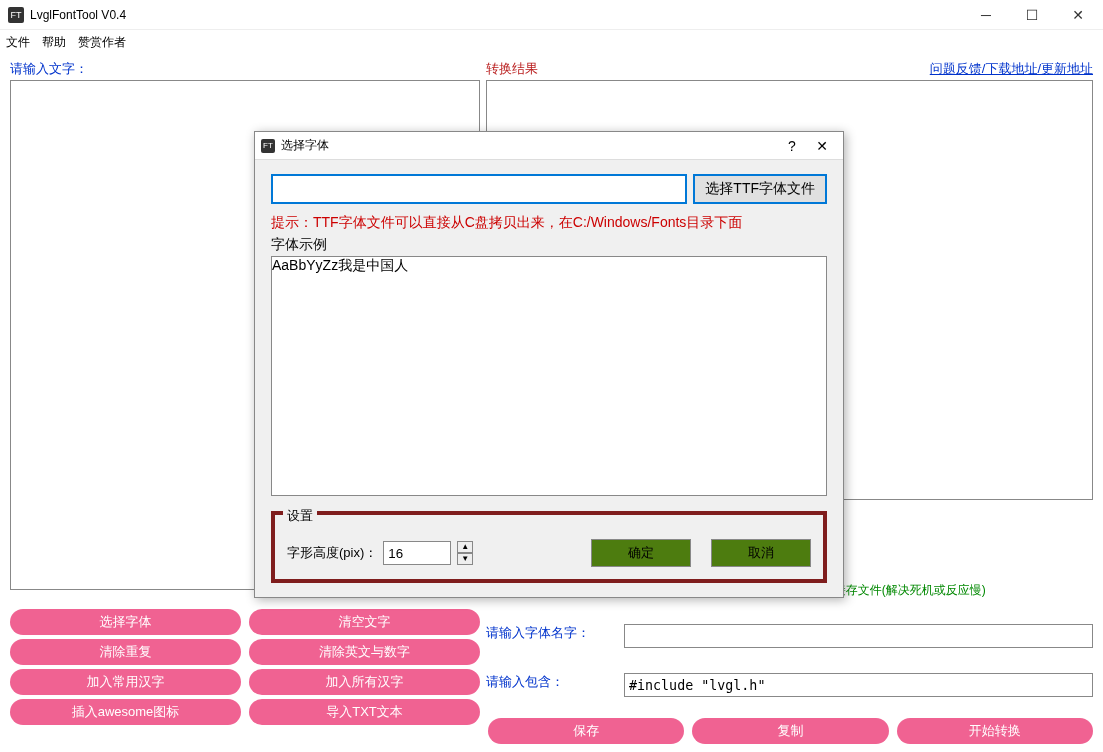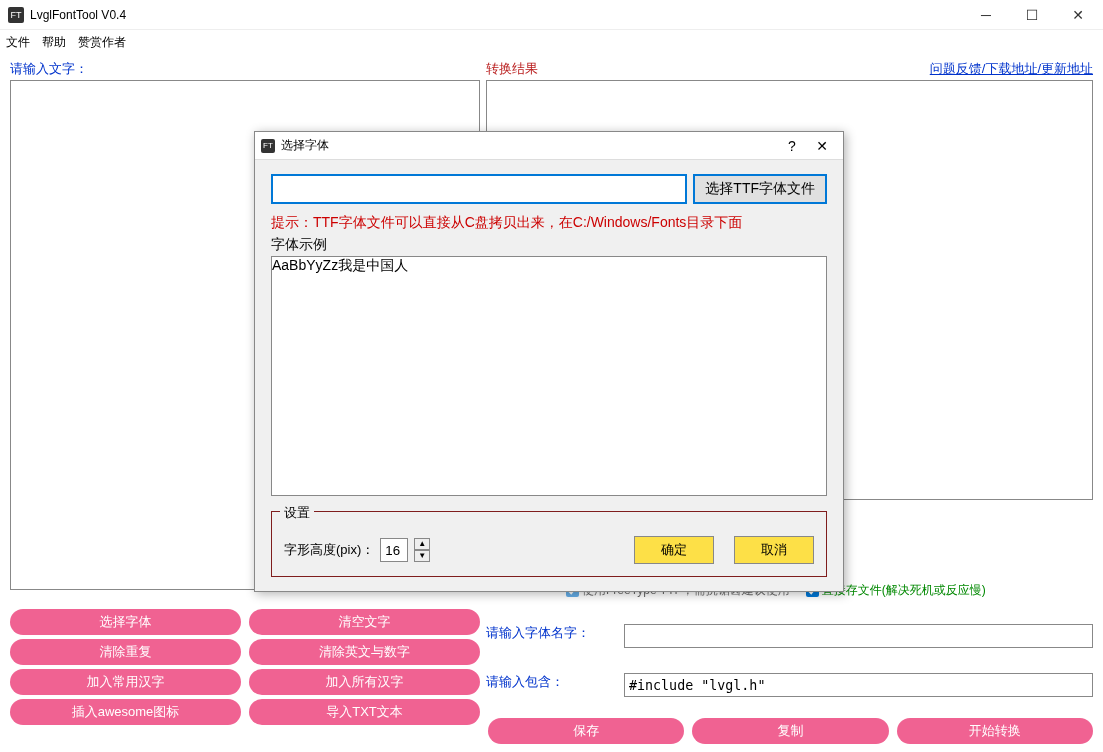--- a/index.html
+++ b/index.html
@@ -47,28 +47,28 @@
 .dlg-title .icon { width: 14px; height: 14px; background: #333; border-radius: 2px; margin-right: 6px; color: #fff; font-size: 8px; display: flex; align-items: center; justify-content: center; }
 .dlg-title .t { flex: 1; font-size: 12px; }
 .dlg-title .q, .dlg-title .x { width: 30px; text-align: center; cursor: pointer; font-size: 14px; }
 .dlg-body { padding: 14px 16px; }
 .dlg-inputrow { display: flex; gap: 6px; }
 .dlg-input { flex: 1; height: 30px; border: 2px solid #0078d7; padding: 0 4px; background: #fff; }
 .dlg-btn { height: 30px; padding: 0 10px; border: 2px solid #0078d7; background: #e0e0e0; cursor: pointer; font-size: 14px; font-family: inherit; }
 .dlg-hint { color: #cc0000; font-size: 14px; margin-top: 10px; }
 .dlg-sample-lbl { font-size: 14px; margin-top: 4px; }
 .dlg-sample { width: 100%; height: 240px; border: 1px solid #888; margin-top: 2px; background: #fff; font-size: 14px; resize: none; font-family: inherit; }
-.dlg-settings { border: 1px solid #7f1d1d; margin-top: 12px; padding: 24px 12px 12px; position: relative; }
+.dlg-settings { border: 4px solid #7f1d1d; margin-top: 12px; padding: 24px 12px 12px; position: relative; }
 .dlg-settings .legend { position: absolute; top: -8px; left: 8px; background: #f0f0f0; padding: 0 4px; font-size: 13px; }
 .dlg-settings-row { display: flex; align-items: center; gap: 6px; }
-.dlg-settings-row input { width: 28px; height: 24px; border: 1px solid #888; text-align: left; padding: 0 4px; }
+.dlg-settings-row input { width: 68px; height: 24px; border: 1px solid #888; text-align: left; padding: 0 4px; }
 .spinner { display: flex; flex-direction: column; }
 .spinner button { width: 16px; height: 12px; font-size: 8px; border: 1px solid #888; background: #eee; cursor: pointer; padding: 0; line-height: 8px; }
 .dlg-okrow { display: flex; gap: 20px; margin-left: auto; }
-.dlg-stdbtn { width: 80px; height: 28px; border: 1px solid #888; background: #fde047; cursor: pointer; font-size: 13px; font-family: inherit; }
+.dlg-stdbtn { width: 100px; height: 28px; border: 1px solid #888; background: #4d7c0f; cursor: pointer; font-size: 13px; font-family: inherit; }
 </style>
 </head>
 <body>
 
 <div class="titlebar">
   <div class="icon">FT</div>
   <div class="title">LvglFontTool V0.4</div>
   <div class="winbtn">─</div>
   <div class="winbtn">☐</div>
   <div class="winbtn">✕</div>

